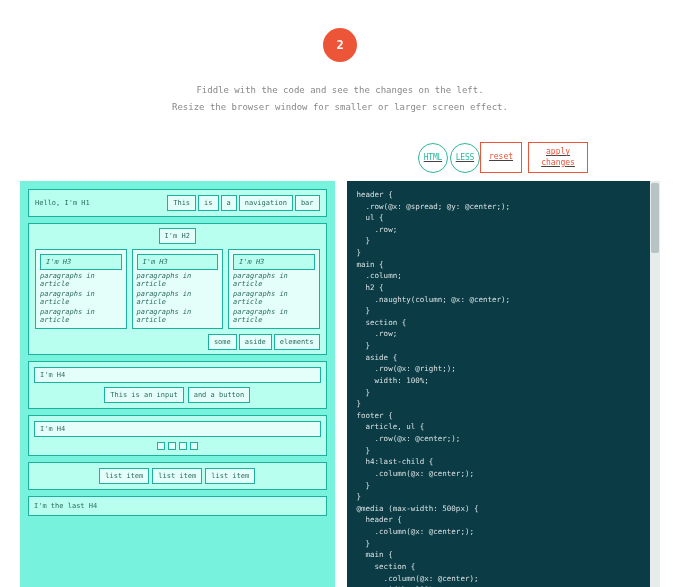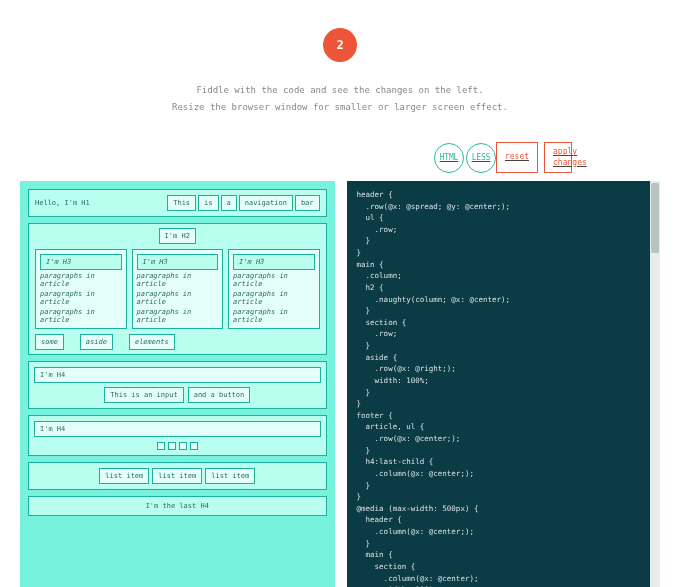--- a/index.html
+++ b/index.html
@@ -53,21 +53,21 @@
   .btn {
     border: 1px solid #ed5539;
     color: #ed5539;
     background: #fff;
     padding: 4px 8px;
     font-size: 8px;
     line-height: 1.3;
     font-family: inherit;
     text-align: center;
   }
-  .btn.apply { width: 28px; }
+  .btn.apply { width: 60px; }
 
   .panels { display: flex; gap: 12px; }
 
   
   .preview {
     flex: 1;
     background: #77f3dd;
     padding: 8px;
   }
   .box {
@@ -83,21 +83,21 @@
     display: flex; justify-content: space-between; align-items: center;
     padding: 5px 6px;
   }
   .pv-header.box { margin-bottom: 6px; }
   .nav { display: flex; gap: 2px; border-radius: 8px; }
 
   .main-area { padding: 4px 6px; }
   .h2row { display: flex; justify-content: center; margin-bottom: 5px; }
   .articles { display: flex; gap: 5px; margin-bottom: 5px; }
   .article { flex: 1; padding: 4px; display: flex; flex-direction: column; gap: 2px; font-style: italic; }
-  .aside-row { display: flex; gap: 16px; font-style: italic; }
+  .aside-row { display: flex; justify-content: flex-end; gap: 2px; }
 
   .block { margin-top: 6px; padding: 5px; }
   .center-row { display: flex; justify-content: center; gap: 4px; margin-top: 4px; }
   .list-row { display: flex; justify-content: center; gap: 3px; }
 
   .squares { display: flex; justify-content: center; gap: 3px; margin-top: 5px; }
   .sq { width: 8px; height: 8px; border: 1px solid #1bb19b; background: #e4fff9; }
 
   
   .editor {
@@ -224,21 +224,21 @@
           <span class="sq"></span>
         </div>
       </div>
 
       <div class="box block list-row" style="gap:3px">
         <span class="box light">list item</span>
         <span class="box light">list item</span>
         <span class="box light">list item</span>
       </div>
 
-      <div class="box block" style="text-align:center">
+      <div class="box block" style="text-align:left">
         <span>I'm the last H4</span>
       </div>
 
     </div>
 
     <div class="editor">
       <pre>header {
   .row(@x: @spread; @y: @center;);
   ul {
     .row;

